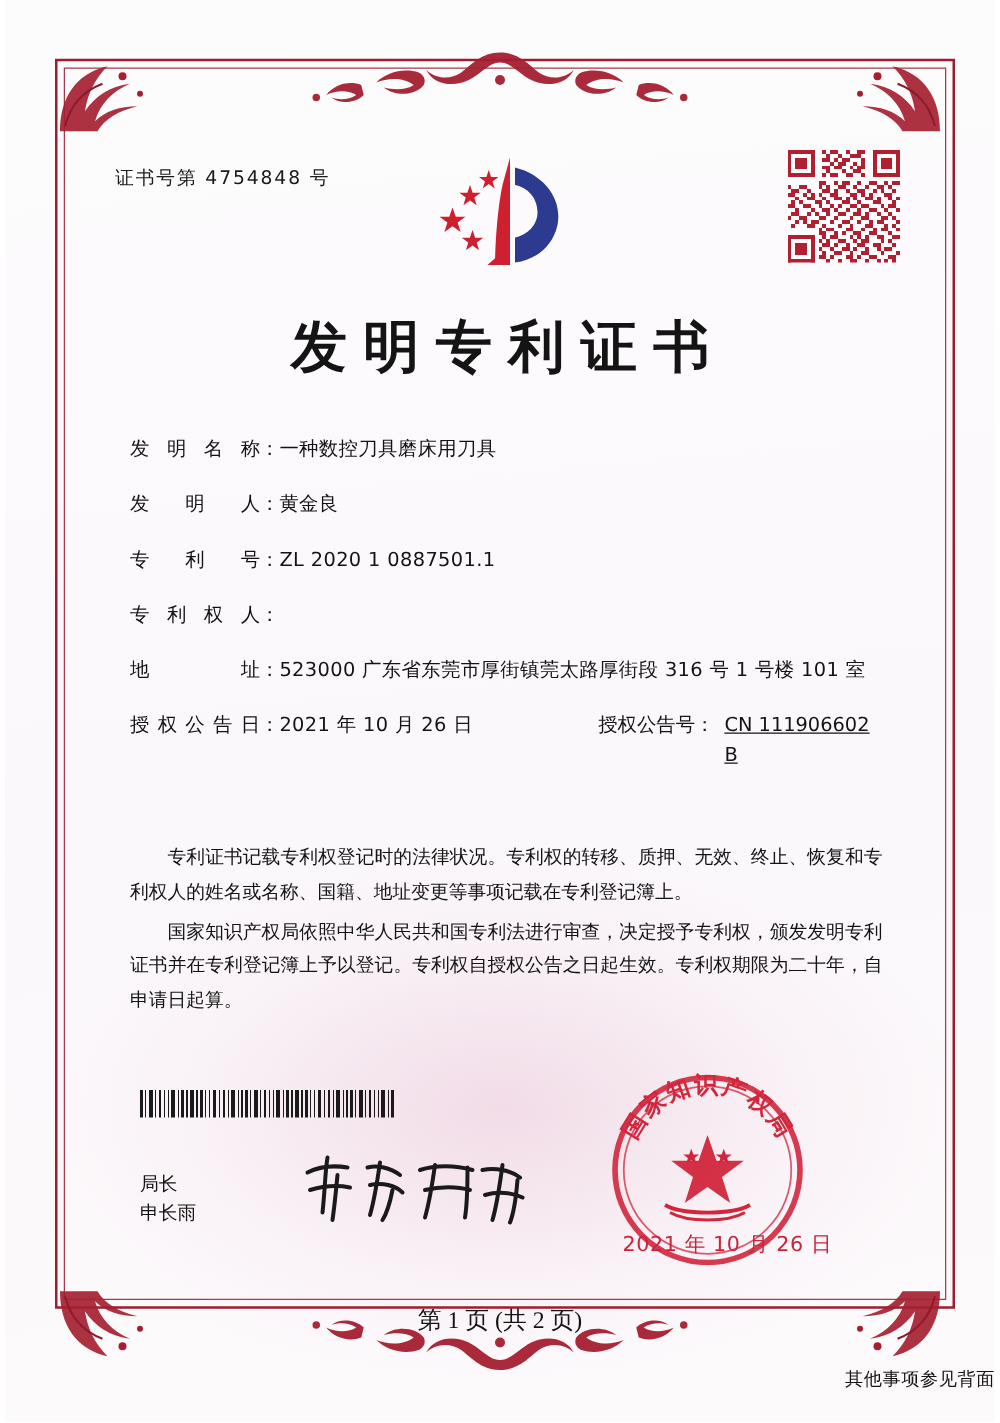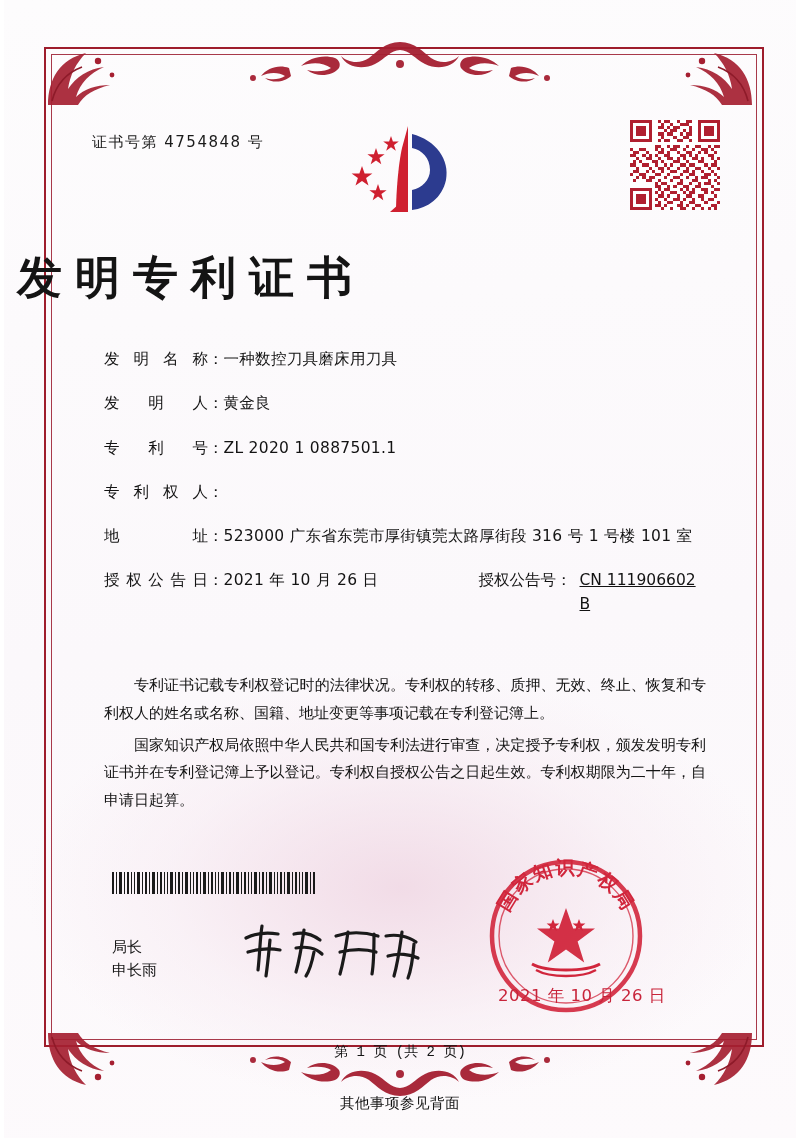--- a/index.html
+++ b/index.html
@@ -89,20 +89,21 @@
     width: 90px;
     height: 90px;
     image-rendering: pixelated;
   }
 
   .title {
     position: absolute;
     top: 248px;
     left: 0;
     width: 100%;
+    text-align: center;
     font-size: 45px;
     font-weight: bold;
     letter-spacing: 13px;
     text-indent: 13px;
     color: #141414;
     font-family: "DejaVu Sans", "Liberation Sans", sans-serif;
   }
 
   
   .fields {
@@ -206,30 +207,30 @@
     white-space: nowrap;
   }
 
   
   .page-number {
     position: absolute;
     left: 0;
     top: 1043px;
     width: 100%;
     text-align: center;
-    font-size: 14px;
+    font-size: 19px;
     color: #141414;
-    font-family: Liberation Mono, monospace;
+    font-family: Liberation Serif, serif;
   }
   .footer-note {
     position: absolute;
     left: 0;
     top: 1094px;
     width: 100%;
-    text-align: center;
+    text-align: right;
     font-size: 14.5px;
     color: #141414;
     letter-spacing: 0.5px;
     font-family: "DejaVu Sans", "Liberation Sans", sans-serif;
   }
 </style>
 </head>
 <body>
 
 <div class="page">

